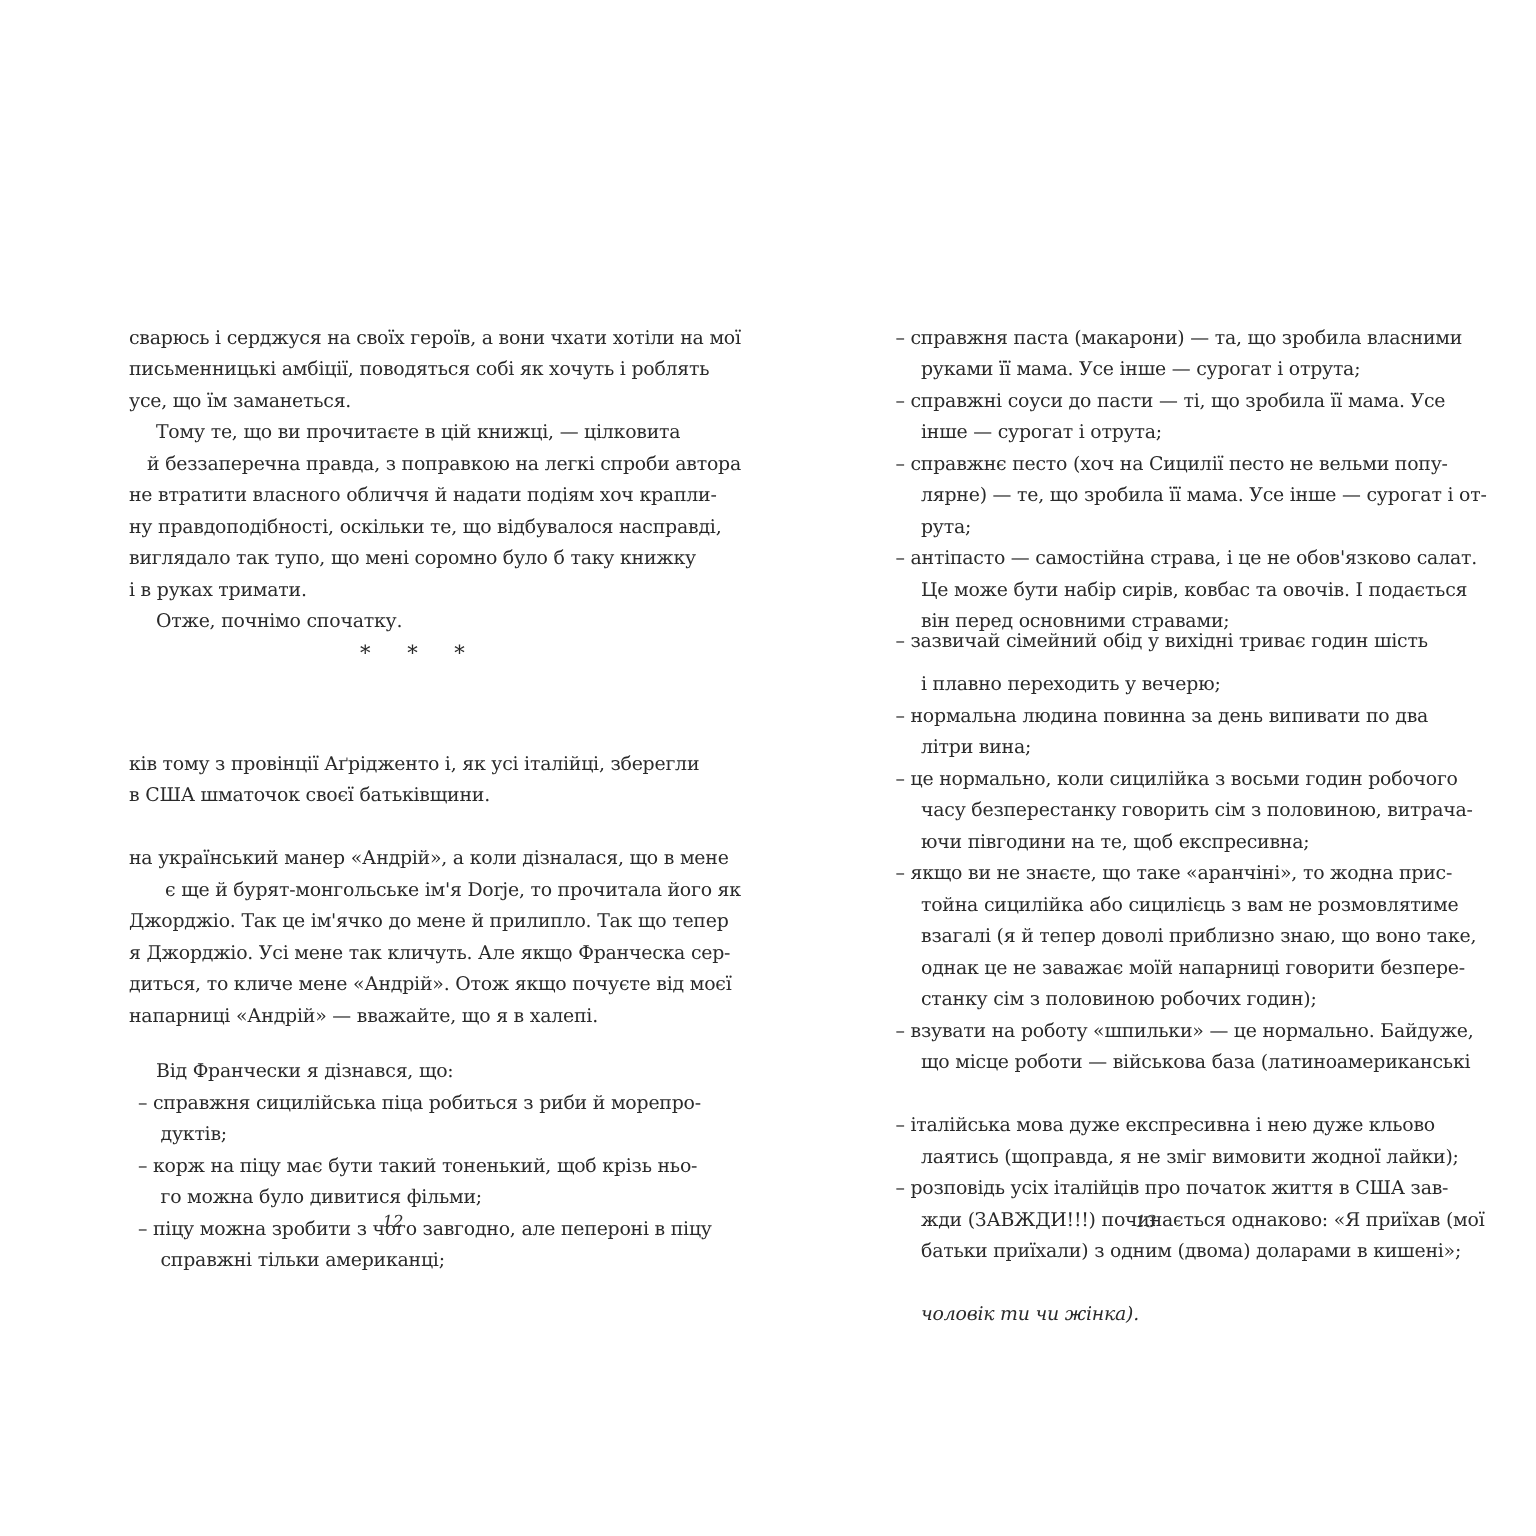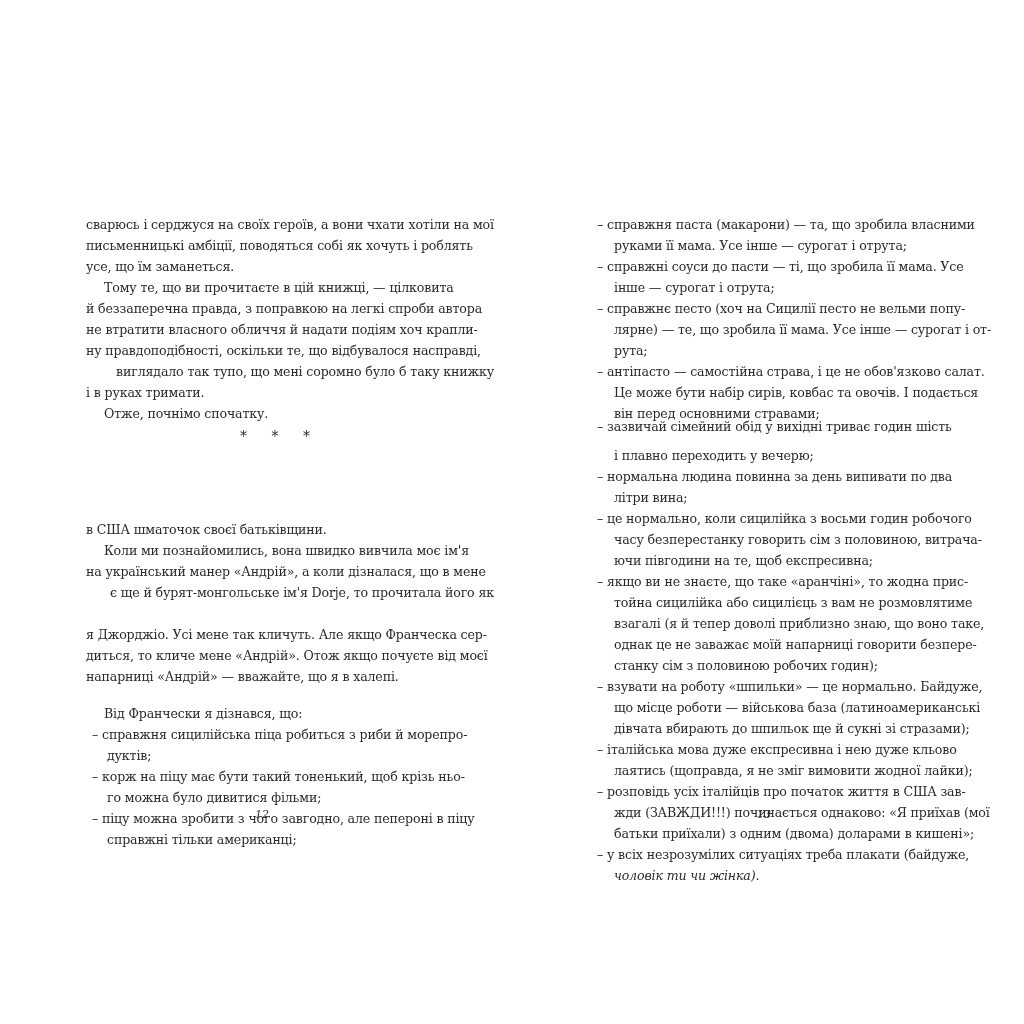--- a/index.html
+++ b/index.html
@@ -14,30 +14,31 @@
   .pnum { position:absolute; font-size:11px; font-style:italic; color:#333; }
 </style>
 </head>
 <body>
 
 <div class="page page-left" id="left">
     <div class="line" style="left: 86px; top: 214px;">сварюсь і серджуся на своїх героїв, а вони чхати хотіли на мої</div>
     <div class="line" style="left: 86px; top: 235px;">письменницькі амбіції, поводяться собі як хочуть і роблять</div>
     <div class="line" style="left: 86px; top: 256px;">усе, що їм заманеться.</div>
     <div class="line" style="left: 104px; top: 277px;">Тому те, що ви прочитаєте в цій книжці, — цілковита</div>
-    <div class="line" style="left: 86px; top: 298px;">й беззаперечна правда, з поправкою на легкі спроби автора</div>
+    <div class="line" style="left: 98px; top: 298px;">й беззаперечна правда, з поправкою на легкі спроби автора</div>
     <div class="line" style="left: 86px; top: 319px;">не втратити власного обличчя й надати подіям хоч крапли-</div>
     <div class="line" style="left: 86px; top: 340px;">ну правдоподібності, оскільки те, що відбувалося насправді,</div>
-    <div class="line" style="left: 86px; top: 361px; margin-left: 30px;">виглядало так тупо, що мені соромно було б таку книжку</div>
+    <div class="line" style="left: 86px; top: 361px;">виглядало так тупо, що мені соромно було б таку книжку</div>
     <div class="line" style="left: 86px; top: 382px;">і в руках тримати.</div>
     <div class="line" style="left: 104px; top: 403px;">Отже, почнімо спочатку.</div>
+    <div class="line" style="left: 86px; top: 498px;">ків тому з провінції Аґрідженто і, як усі італійці, зберегли</div>
     <div class="line" style="left: 86px; top: 519px;">в США шматочок своєї батьківщини.</div>
-    <div class="line" style="left: 104px; top: 540px;">Коли ми познайомились, вона швидко вивчила моє ім'я</div>
     <div class="line" style="left: 86px; top: 561px;">на український манер «Андрій», а коли дізналася, що в мене</div>
     <div class="line" style="left: 86px; top: 582px; margin-left: 24px;">є ще й бурят-монгольське ім'я Dorje, то прочитала його як</div>
+    <div class="line" style="left: 86px; top: 603px;">Джорджіо. Так це ім'ячко до мене й прилипло. Так що тепер</div>
     <div class="line" style="left: 86px; top: 624px;">я Джорджіо. Усі мене так кличуть. Але якщо Франческа сер-</div>
     <div class="line" style="left: 86px; top: 645px;">диться, то кличе мене «Андрій». Отож якщо почуєте від моєї</div>
     <div class="line" style="left: 86px; top: 666px;">напарниці «Андрій» — вважайте, що я в халепі.</div>
     <div class="line" style="left: 104px; top: 703px;">Від Франчески я дізнався, що:</div>
     <div class="line" style="left: 92px; top: 724px;">– справжня сицилійська піца робиться з риби й морепро-</div>
     <div class="line" style="left: 107px; top: 745px;">дуктів;</div>
     <div class="line" style="left: 92px; top: 766px;">–  корж на піцу має бути такий тоненький, щоб крізь ньо-</div>
     <div class="line" style="left: 107px; top: 787px;">го можна було дивитися фільми;</div>
     <div class="line" style="left: 92px; top: 808px;">–  піцу можна зробити з чого завгодно, але пепероні в піцу</div>
     <div class="line" style="left: 107px; top: 829px;">справжні тільки американці;</div>
@@ -62,22 +63,20 @@
     <div class="line" style="left: 85px; top: 508px;">–  це нормально, коли сицилійка з восьми годин робочого</div>
     <div class="line" style="left: 102px; top: 529px;">часу безперестанку говорить сім з половиною, витрача-</div>
     <div class="line" style="left: 102px; top: 550px;">ючи півгодини на те, щоб експресивна;</div>
     <div class="line" style="left: 85px; top: 571px;">–  якщо ви не знаєте, що таке «аранчіні», то жодна прис-</div>
     <div class="line" style="left: 102px; top: 592px;">тойна сицилійка або сицилієць з вам не розмовлятиме</div>
     <div class="line" style="left: 102px; top: 613px;">взагалі (я й тепер доволі приблизно знаю, що воно таке,</div>
     <div class="line" style="left: 102px; top: 634px;">однак це не заважає моїй напарниці говорити безпере-</div>
     <div class="line" style="left: 102px; top: 655px;">станку сім з половиною робочих годин);</div>
     <div class="line" style="left: 85px; top: 676px;">–  взувати на роботу «шпильки» — це нормально. Байдуже,</div>
     <div class="line" style="left: 102px; top: 697px;">що місце роботи — військова база (латиноамериканські</div>
-    <div class="line" style="left: 102px; top: 718px;">дівчата вбирають до шпильок ще й сукні зі стразами);</div>
     <div class="line" style="left: 85px; top: 739px;">–  італійська мова дуже експресивна і нею дуже кльово</div>
     <div class="line" style="left: 102px; top: 760px;">лаятись (щоправда, я не зміг вимовити жодної лайки);</div>
     <div class="line" style="left: 85px; top: 781px;">–  розповідь усіх італійців про початок життя в США зав-</div>
     <div class="line" style="left: 102px; top: 802px;">жди (ЗАВЖДИ!!!) починається однаково: «Я приїхав (мої</div>
     <div class="line" style="left: 102px; top: 823px;">батьки приїхали) з одним (двома) доларами в кишені»;</div>
-    <div class="line" style="left: 85px; top: 844px;">–  у всіх незрозумілих ситуаціях треба плакати (байдуже,</div>
     <div class="line" style="left: 102px; top: 865px; font-style: italic;">чоловік ти чи жінка).</div>
     <div class="pnum" style="top: 808px; left: 245px;">13</div>
   </div>
 
 </body></html>

